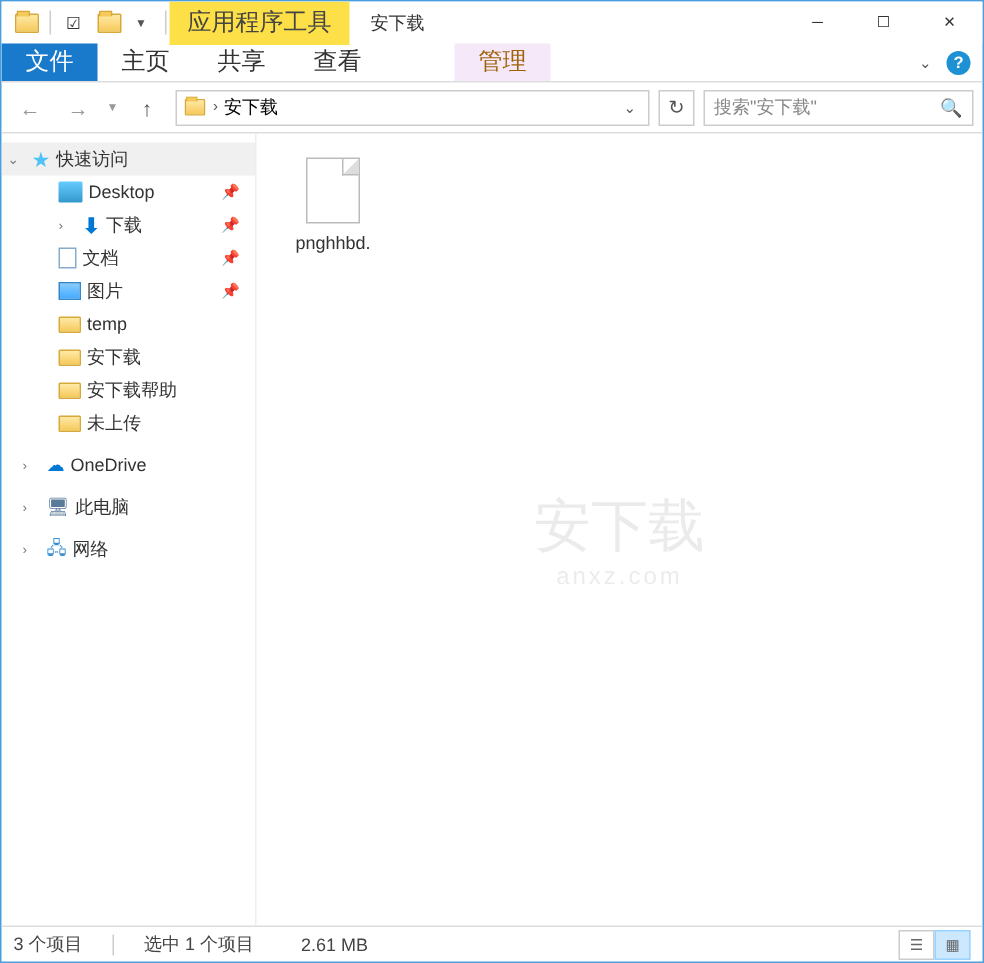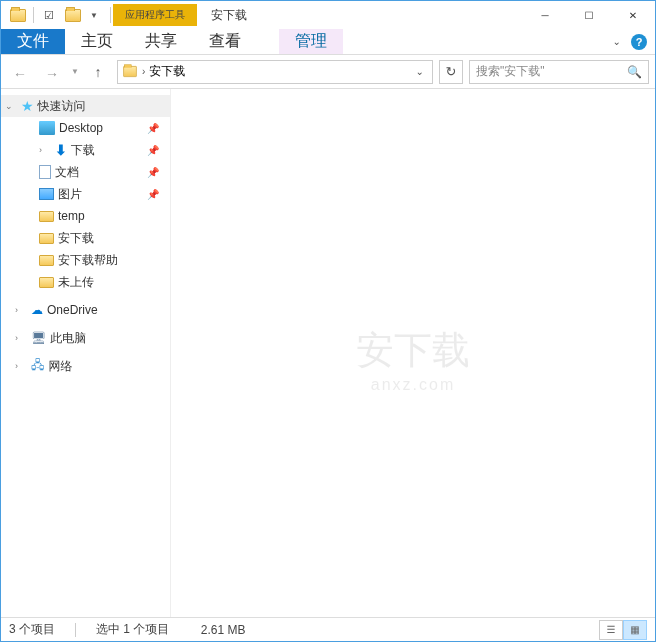--- a/index.html
+++ b/index.html
@@ -6,29 +6,29 @@
 body { width: 656px; height: 642px; background: #fff; border: 1px solid #4a9ee0; overflow: hidden; font-size: 12px; }
 
 .titlebar { height: 28px; display: flex; align-items: center; background: #fff; }
 .qat { display: flex; align-items: center; gap: 2px; padding: 0 6px; }
 .qat-icon { width: 22px; height: 22px; display: flex; align-items: center; justify-content: center; }
 .folder-mini { width: 16px; height: 13px; background: linear-gradient(#ffe9a6,#f5c95a); border: 1px solid #d6a93a; border-radius: 1px; position: relative; }
 .folder-mini:before { content: ""; position: absolute; top: -3px; left: 0; width: 7px; height: 3px; background: #f5c95a; border: 1px solid #d6a93a; border-bottom: none; border-radius: 1px 1px 0 0; }
 .qat-sep { width: 1px; height: 16px; background: #ccc; margin: 0 2px; }
 .check { color: #333; font-size: 11px; }
 .dropdown-tiny { font-size: 8px; color: #555; padding: 0 4px; }
-.context-tab { background: #eab308; padding: 4px 12px; font-size: 10px; color: #444; }
+.context-tab { background: #fde047; padding: 4px 12px; font-size: 16px; color: #444; }
 .title-text { padding: 4px 14px; color: #333; }
 .win-controls { margin-left: auto; display: flex; }
 .win-btn { width: 44px; height: 28px; display: flex; align-items: center; justify-content: center; font-family: "Segoe MDL2 Assets", sans-serif; font-size: 10px; color: #333; }
 
 .ribbon-tabs { height: 26px; display: flex; align-items: stretch; border-bottom: 1px solid #ddd; }
 .tab { padding: 4px 16px; font-size: 16px; display: flex; align-items: center; color: #333; }
 .tab.file { background: #1979ca; color: #fff; }
-.tab.context { background: #f5e8f9; color: #0369a1; margin-left: 22px; }
+.tab.context { background: #f5e8f9; color: #a16207; margin-left: 46px; }
 .ribbon-right { margin-left: auto; display: flex; align-items: center; padding-right: 8px; gap: 6px; }
 .chev { font-size: 10px; color: #555; padding: 4px; }
 .help-icon { width: 16px; height: 16px; border-radius: 50%; background: #1e90d4; color: #fff; display: flex; align-items: center; justify-content: center; font-size: 11px; font-weight: bold; }
 
 .navbar { height: 34px; display: flex; align-items: center; padding: 4px 6px; gap: 6px; border-bottom: 1px solid #ddd; }
 .nav-arrow { width: 26px; height: 26px; display: flex; align-items: center; justify-content: center; color: #999; font-size: 14px; }
 .nav-arrow.enabled { color: #555; }
 .nav-drop { font-size: 8px; color: #999; }
 .addressbar { flex: 1; height: 24px; border: 1px solid #ccc; display: flex; align-items: center; padding: 0 4px; gap: 4px; }
 .addr-drop { margin-left: auto; color: #555; font-size: 10px; padding: 0 4px; }
@@ -194,20 +194,26 @@
       <span>此电脑</span>
     </div>
     <div class="tree-item lvl0b">
       <span class="expand">›</span>
       <span class="net">🖧</span>
       <span>网络</span>
     </div>
   </div>
 
   <div class="content">
+    <div class="file-item">
+      <div class="file-icon">
+          <div class="blank-file"></div>
+        </div>
+      <div class="file-label">pnghhbd.</div>
+    </div>
 
     <div class="watermark">
       <div>安下载</div>
       <div class="sub">anxz.com</div>
     </div>
   </div>
 </div>
 
 <div class="statusbar">
   <span>3 个项目</span>

